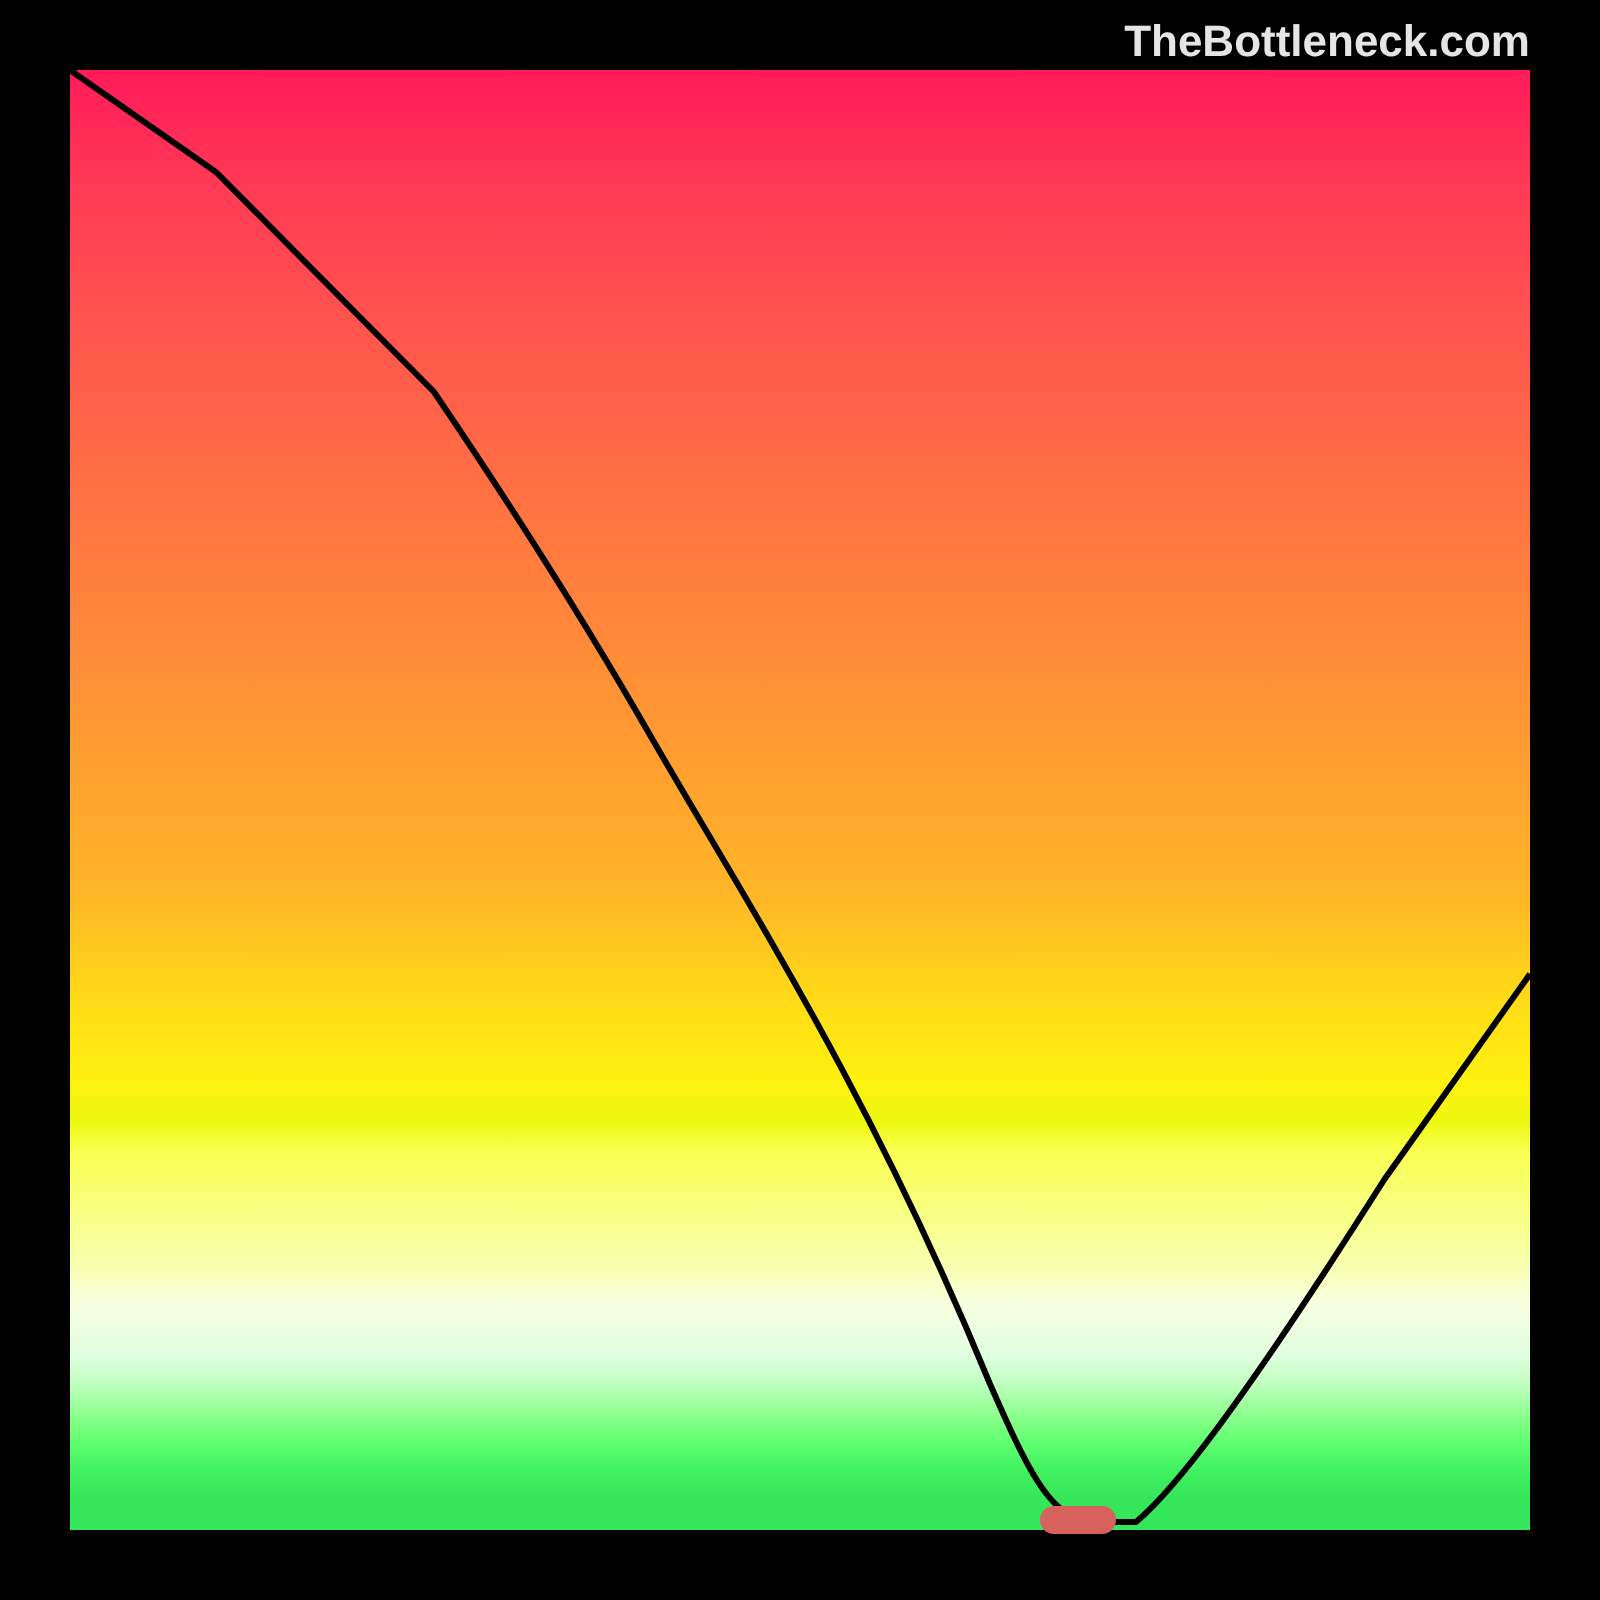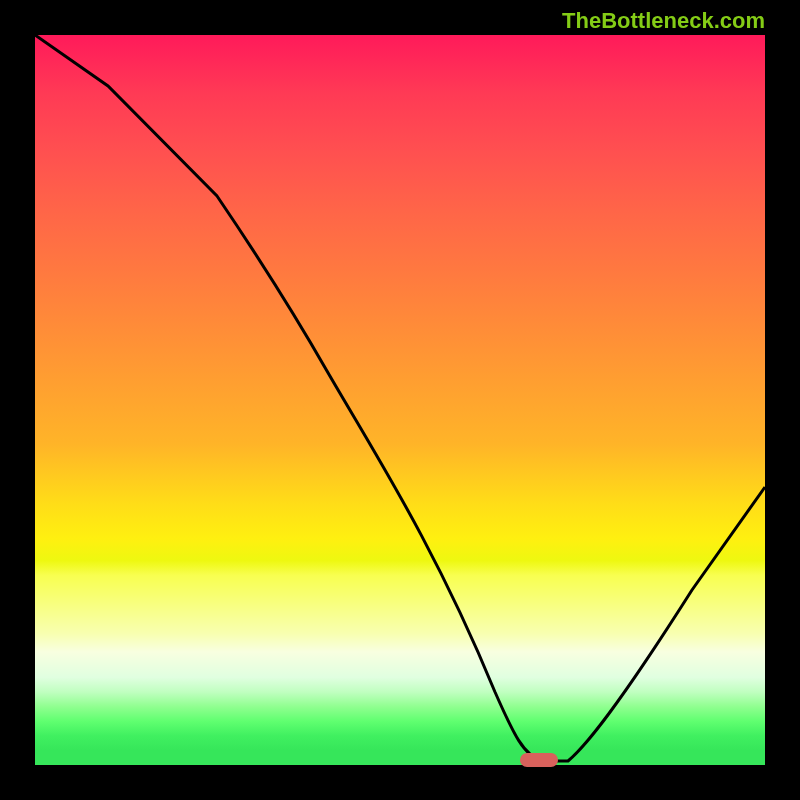--- a/index.html
+++ b/index.html
@@ -46,21 +46,21 @@
       #36e65a 100%
     );
   }
   .watermark {
     position: absolute;
     top: 8px;
     right: 35px;
     font-family: Verdana, Geneva, sans-serif;
     font-size: 22px;
     font-weight: bold;
-    color: #84cc16;
+    color: #e5e5e5;
     margin-left: 42px;
   }
   .frame-border {
     position: absolute;
     left: 35px;
     top: 35px;
     width: 730px;
     height: 730px;
     box-sizing: border-box;
   }

